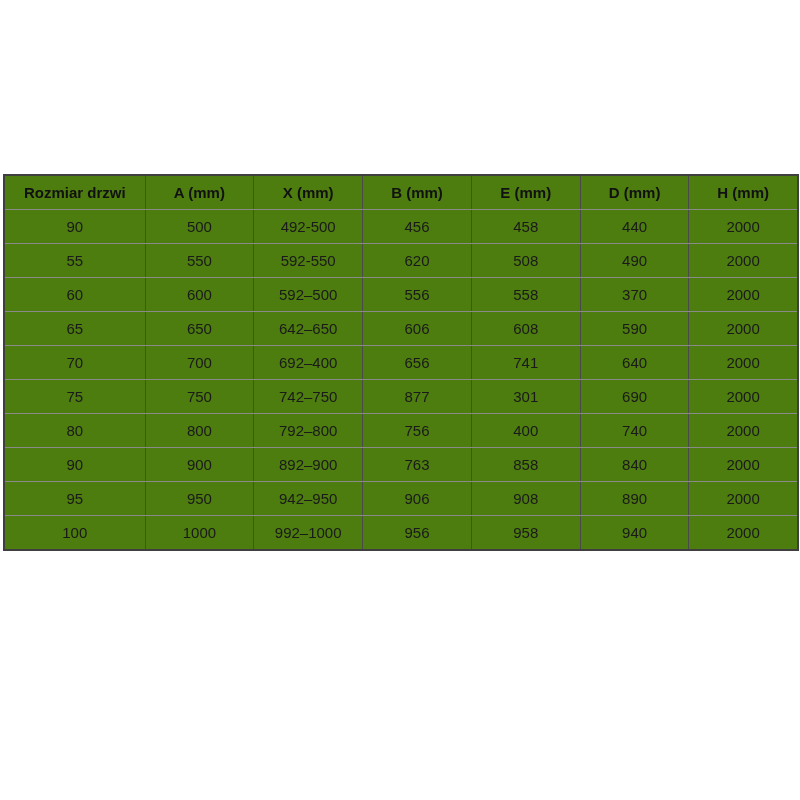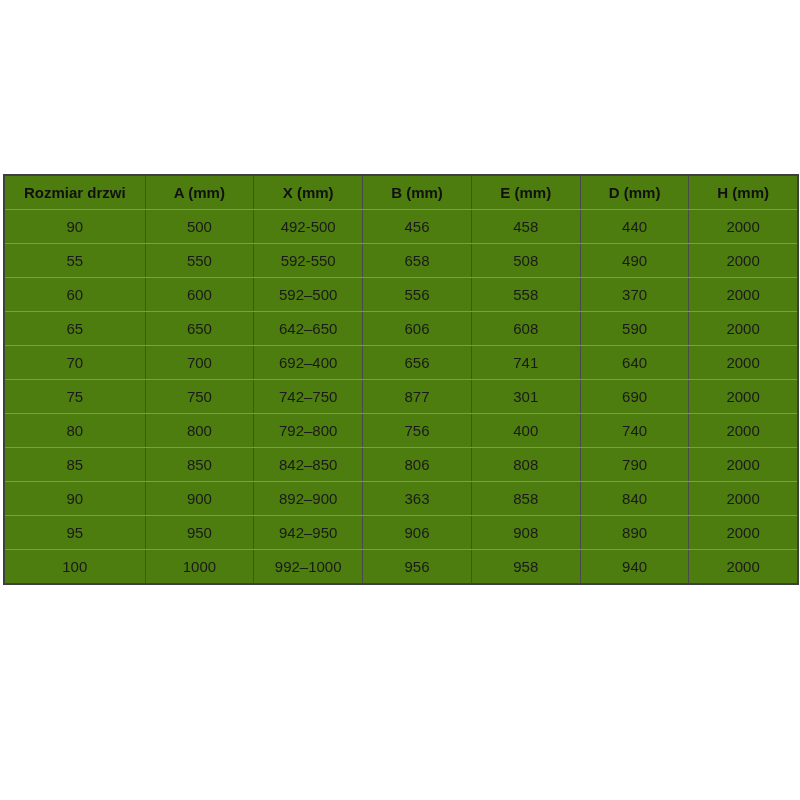--- a/index.html
+++ b/index.html
@@ -81,21 +81,21 @@
           <td>492-500</td>
           <td>456</td>
           <td>458</td>
           <td>440</td>
           <td>2000</td>
         </tr>
         <tr>
           <td>55</td>
           <td>550</td>
           <td>592-550</td>
-          <td>658</td>
+          <td>620</td>
           <td>508</td>
           <td>490</td>
           <td>2000</td>
         </tr>
         <tr>
           <td>60</td>
           <td>600</td>
           <td>592–500</td>
           <td>556</td>
           <td>558</td>
@@ -132,33 +132,24 @@
         <tr>
           <td>80</td>
           <td>800</td>
           <td>792–800</td>
           <td>756</td>
           <td>400</td>
           <td>740</td>
           <td>2000</td>
         </tr>
         <tr>
-          <td>85</td>
-          <td>850</td>
-          <td>842–850</td>
-          <td>806</td>
-          <td>808</td>
-          <td>790</td>
-          <td>2000</td>
-        </tr>
-        <tr>
           <td>90</td>
           <td>900</td>
           <td>892–900</td>
-          <td>363</td>
+          <td>763</td>
           <td>858</td>
           <td>840</td>
           <td>2000</td>
         </tr>
         <tr>
           <td>95</td>
           <td>950</td>
           <td>942–950</td>
           <td>906</td>
           <td>908</td>

